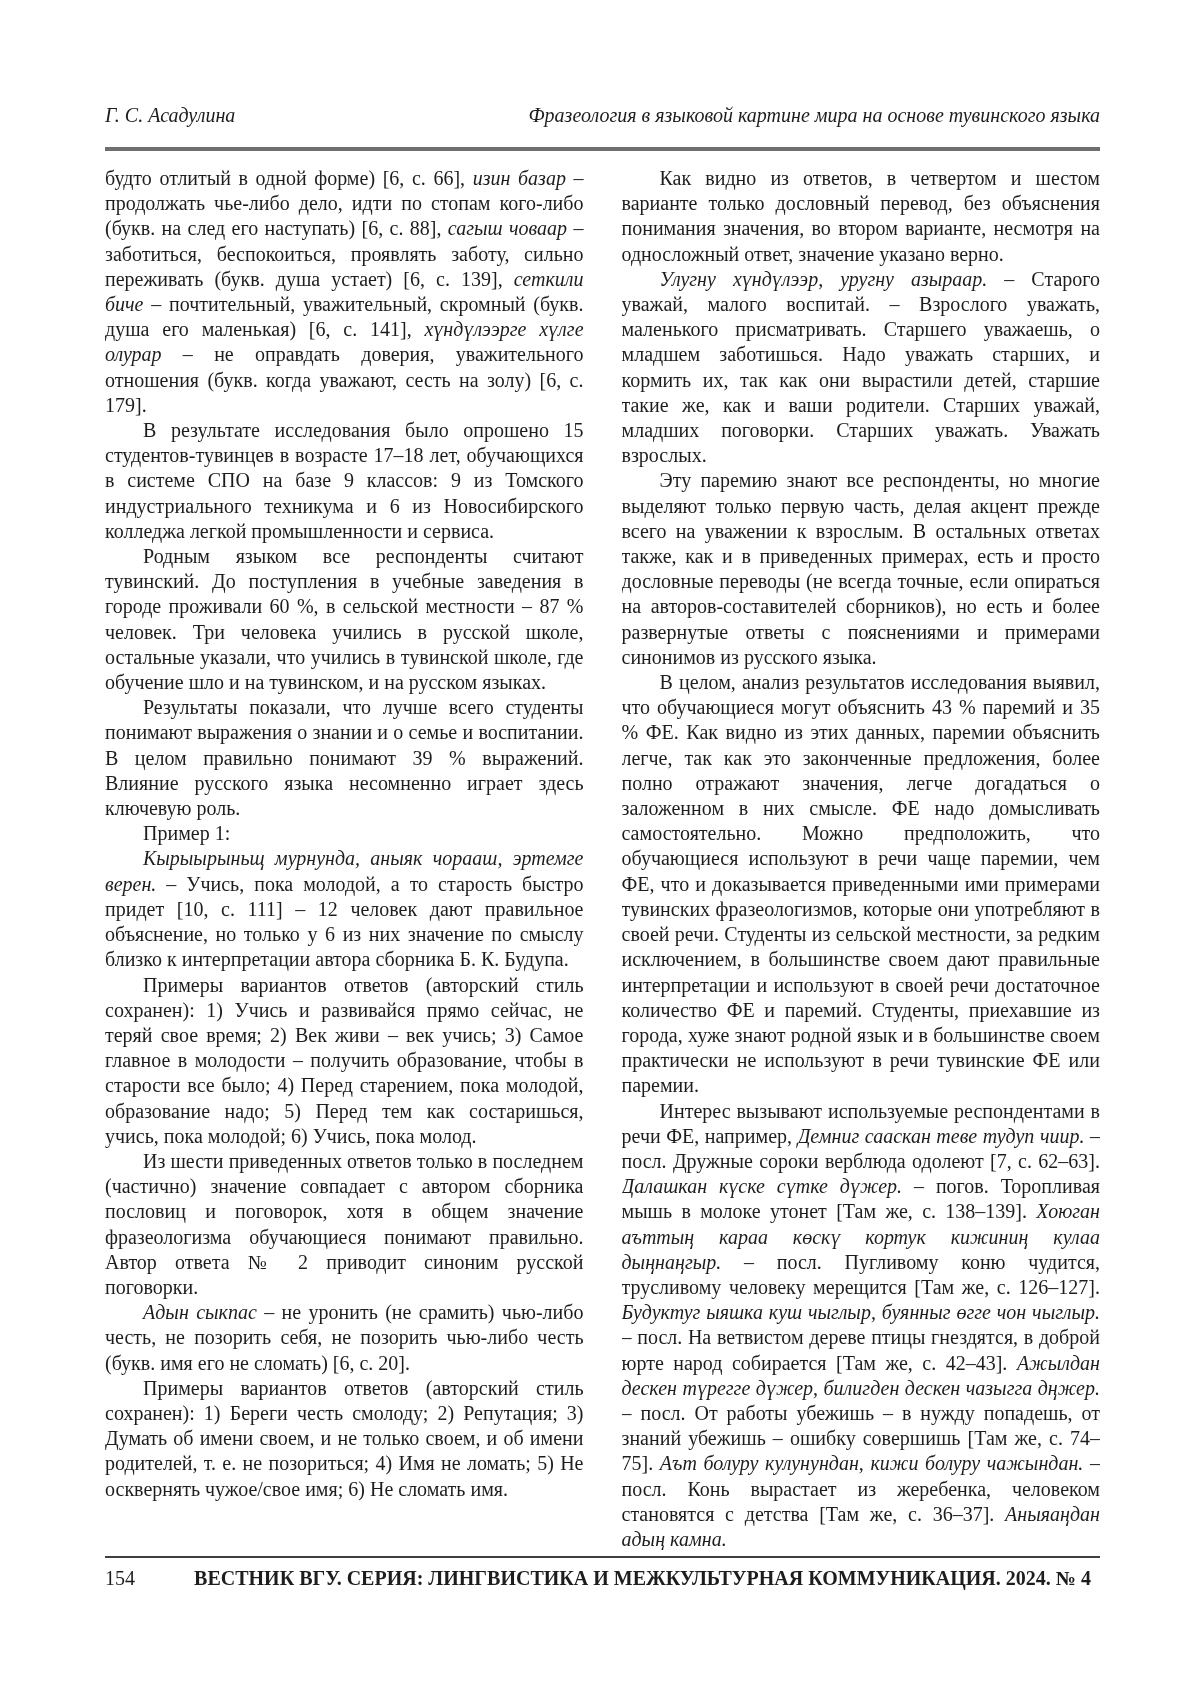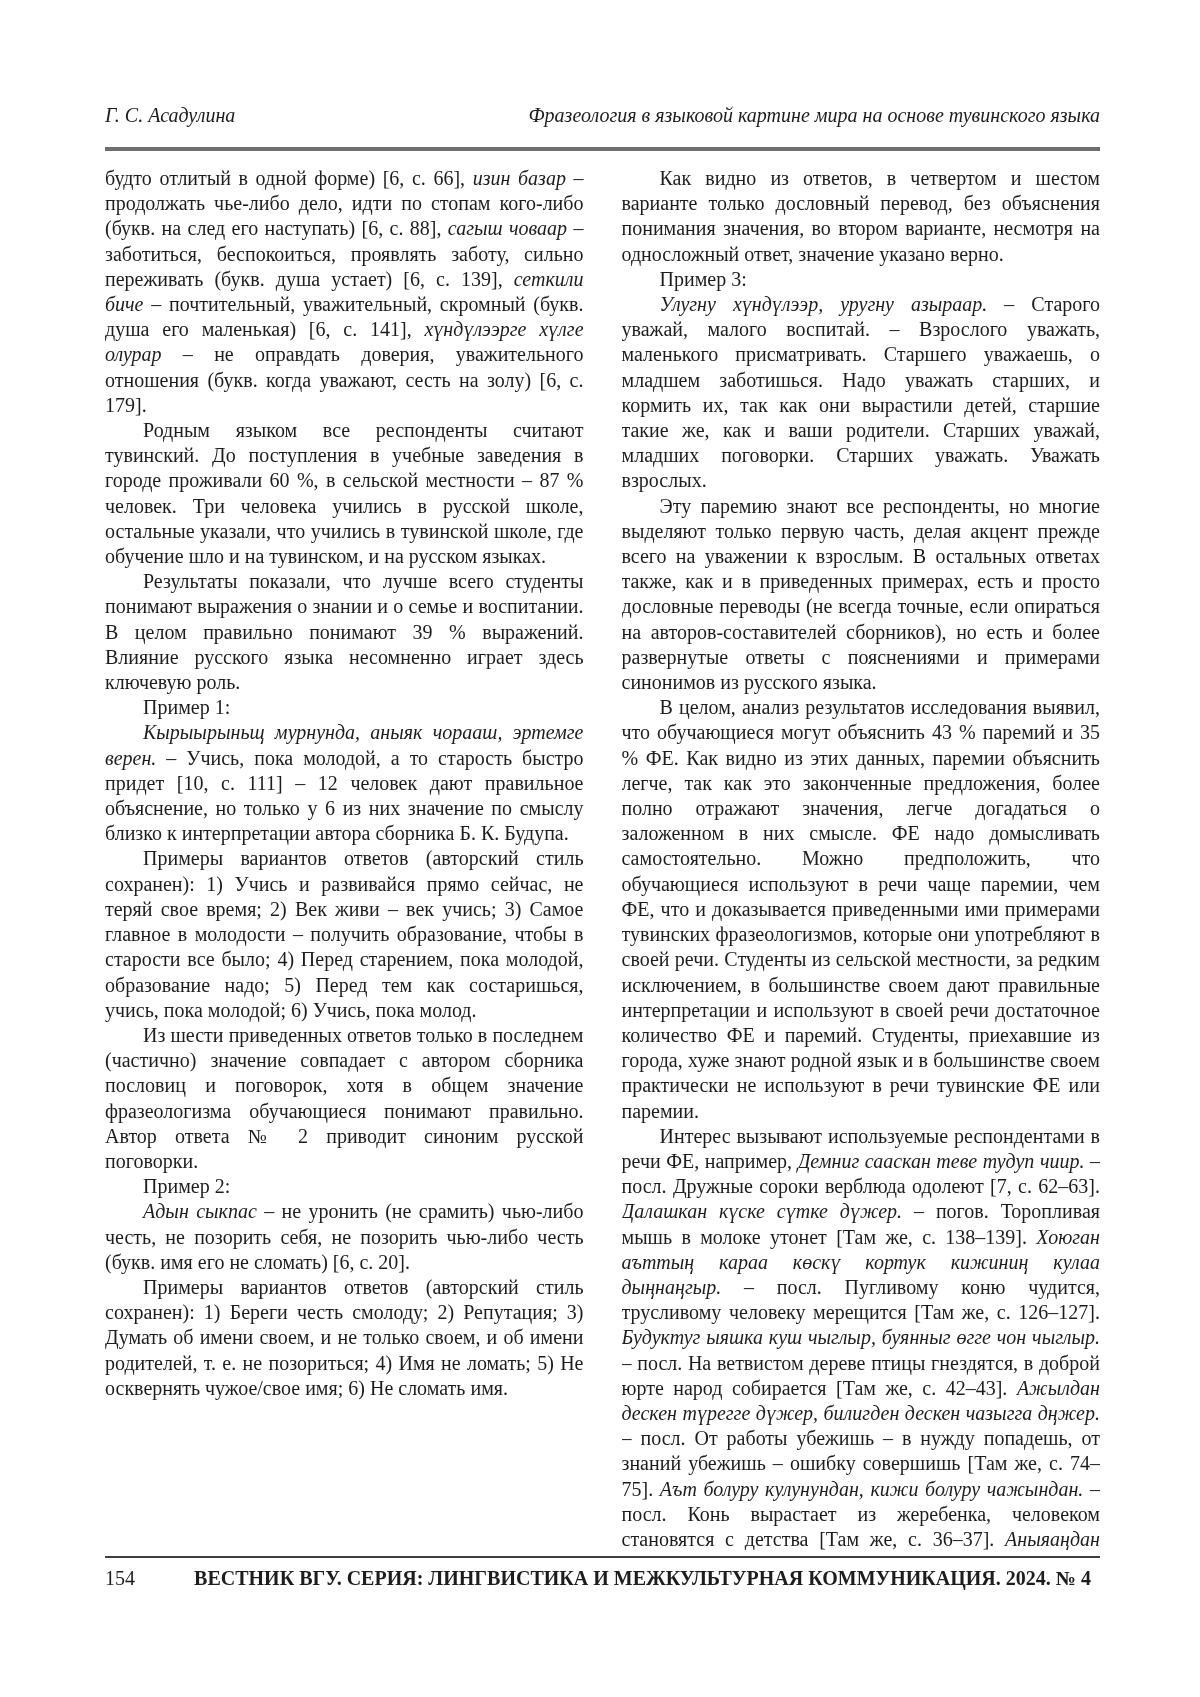--- a/index.html
+++ b/index.html
@@ -69,33 +69,32 @@
   <div class="header">
     <span class="author">Г. С. Асадулина</span>
     <span class="running-title">Фразеология в языковой картине мира на основе тувинского языка</span>
   </div>
 
   <div class="header-rule"></div>
 
   <div class="columns">
     <div class="column">
         <p class="para"><span>будто отлитый в одной форме) [6, с. 66], </span><em>изин базар</em><span> – продолжать чье-либо дело, идти по стопам кого-либо (букв. на след его наступать) [6, с. 88], </span><em>сагыш човаар</em><span> – заботиться, беспокоиться, проявлять заботу, сильно переживать (букв. душа устает) [6, с. 139], </span><em>сеткили биче</em><span> – почтительный, уважительный, скромный (букв. душа его маленькая) [6, с. 141], </span><em>хүндүлээрге хүлге олурар</em><span> – не оправдать доверия, уважительного отношения (букв. когда уважают, сесть на золу) [6, с. 179].</span></p>
+        <p class="para ind"><span>В результате исследования было опрошено 15 студентов-тувинцев в возрасте 17–18 лет, обучающихся в системе СПО на базе 9 классов: 9 из Томского индустриального техникума и 6 из Новосибирского колледжа легкой промышленности и сервиса.</span></p>
         <p class="para ind"><span>Родным языком все респонденты считают тувинский. До поступления в учебные заведения в городе проживали 60 %, в сельской местности – 87 % человек. Три человека учились в русской школе, остальные указали, что учились в тувинской школе, где обучение шло и на тувинском, и на русском языках.</span></p>
         <p class="para ind"><span>Результаты показали, что лучше всего студенты понимают выражения о знании и о семье и воспитании. В целом правильно понимают 39 % выражений. Влияние русского языка несомненно играет здесь ключевую роль.</span></p>
         <p class="para ind"><span>Пример 1:</span></p>
         <p class="para ind"><em>Кырыырыньщ мурнунда, аныяк чорааш, эртемге верен.</em><span> – Учись, пока молодой, а то старость быстро придет [10, с. 111] – 12 человек дают правильное объяснение, но только у 6 из них значение по смыслу близко к интерпретации автора сборника Б. К. Будупа.</span></p>
         <p class="para ind"><span>Примеры вариантов ответов (авторский стиль сохранен): 1) Учись и развивайся прямо сейчас, не теряй свое время; 2) Век живи – век учись; 3) Самое главное в молодости – получить образование, чтобы в старости все было; 4) Перед старением, пока молодой, образование надо; 5) Перед тем как состаришься, учись, пока молодой; 6) Учись, пока молод.</span></p>
         <p class="para ind"><span>Из шести приведенных ответов только в последнем (частично) значение совпадает с автором сборника пословиц и поговорок, хотя в общем значение фразеологизма обучающиеся понимают правильно. Автор ответа № 2 приводит синоним русской поговорки.</span></p>
-        <p class="para ind"><span>Пример 2:</span></p>
         <p class="para ind"><em>Адын сыкпас</em><span> – не уронить (не срамить) чью-либо честь, не позорить себя, не позорить чью-либо честь (букв. имя его не сломать) [6, с. 20].</span></p>
         <p class="para ind"><span>Примеры вариантов ответов (авторский стиль сохранен): 1) Береги честь смолоду; 2) Репутация; 3) Думать об имени своем, и не только своем, и об имени родителей, т. е. не позориться; 4) Имя не ломать; 5) Не осквернять чужое/свое имя; 6) Не сломать имя.</span></p>
       </div>
     <div class="column">
         <p class="para ind"><span>Как видно из ответов, в четвертом и шестом варианте только дословный перевод, без объяснения понимания значения, во втором варианте, несмотря на односложный ответ, значение указано верно.</span></p>
-        <p class="para ind"><span>Пример 3:</span></p>
         <p class="para ind"><em>Улугну хүндүлээр, уругну азыраар.</em><span> – Старого уважай, малого воспитай. – Взрослого уважать, маленького присматривать. Старшего уважаешь, о младшем заботишься. Надо уважать старших, и кормить их, так как они вырастили детей, старшие такие же, как и ваши родители. Старших уважай, младших поговорки. Старших уважать. Уважать взрослых.</span></p>
         <p class="para ind"><span>Эту паремию знают все респонденты, но многие выделяют только первую часть, делая акцент прежде всего на уважении к взрослым. В остальных ответах также, как и в приведенных примерах, есть и просто дословные переводы (не всегда точные, если опираться на авторов-составителей сборников), но есть и более развернутые ответы с пояснениями и примерами синонимов из русского языка.</span></p>
         <p class="para ind"><span>В целом, анализ результатов исследования выявил, что обучающиеся могут объяснить 43 % паремий и 35 % ФЕ. Как видно из этих данных, паремии объяснить легче, так как это законченные предложения, более полно отражают значения, легче догадаться о заложенном в них смысле. ФЕ надо домысливать самостоятельно. Можно предположить, что обучающиеся используют в речи чаще паремии, чем ФЕ, что и доказывается приведенными ими примерами тувинских фразеологизмов, которые они употребляют в своей речи. Студенты из сельской местности, за редким исключением, в большинстве своем дают правильные интерпретации и используют в своей речи достаточное количество ФЕ и паремий. Студенты, приехавшие из города, хуже знают родной язык и в большинстве своем практически не используют в речи тувинские ФЕ или паремии.</span></p>
         <p class="para ind"><span>Интерес вызывают используемые респондентами в речи ФЕ, например, </span><em>Демниг сааскан теве тудуп чиир.</em><span> – посл. Дружные сороки верблюда одолеют [7, с. 62–63]. </span><em>Далашкан күске сүтке дүжер.</em><span> – погов. Торопливая мышь в молоке утонет [Там же, с. 138–139]. </span><em>Хоюган аъттың караа көскү кортук кижиниң кулаа дыңнаңгыр.</em><span> – посл. Пугливому коню чудится, трусливому человеку мерещится [Там же, с. 126–127]. </span><em>Будуктуг ыяшка куш чыглыр, буянныг өгге чон чыглыр.</em><span> – посл. На ветвистом дереве птицы гнездятся, в доброй юрте народ собирается [Там же, с. 42–43]. </span><em>Ажылдан дескен түрегге дүжер, билигден дескен чазыгга дңжер.</em><span> – посл. От работы убежишь – в нужду попадешь, от знаний убежишь – ошибку совершишь [Там же, с. 74–75]. </span><em>Аът болуру кулунундан, кижи болуру чажындан.</em><span> – посл. Конь вырастает из жеребенка, человеком становятся с детства [Там же, с. 36–37]. </span><em>Аныяаңдан адың камна.</em></p>
       </div>
   </div>
 
   <div class="footer-rule"></div>
 
   <div class="footer">

